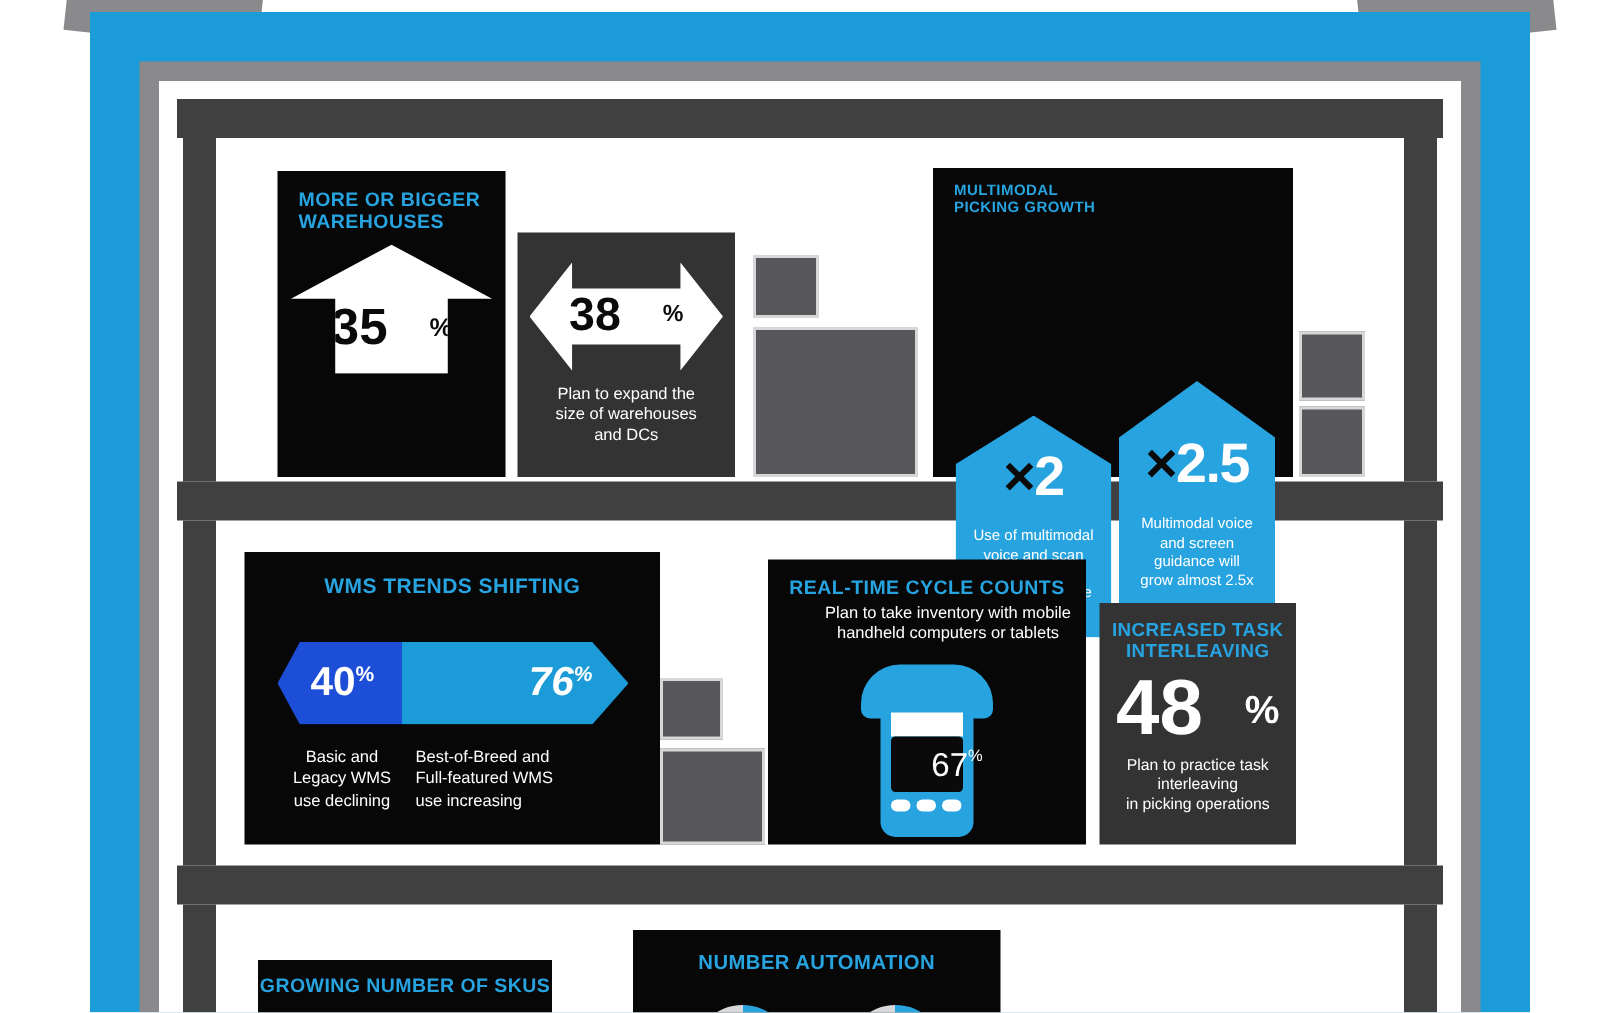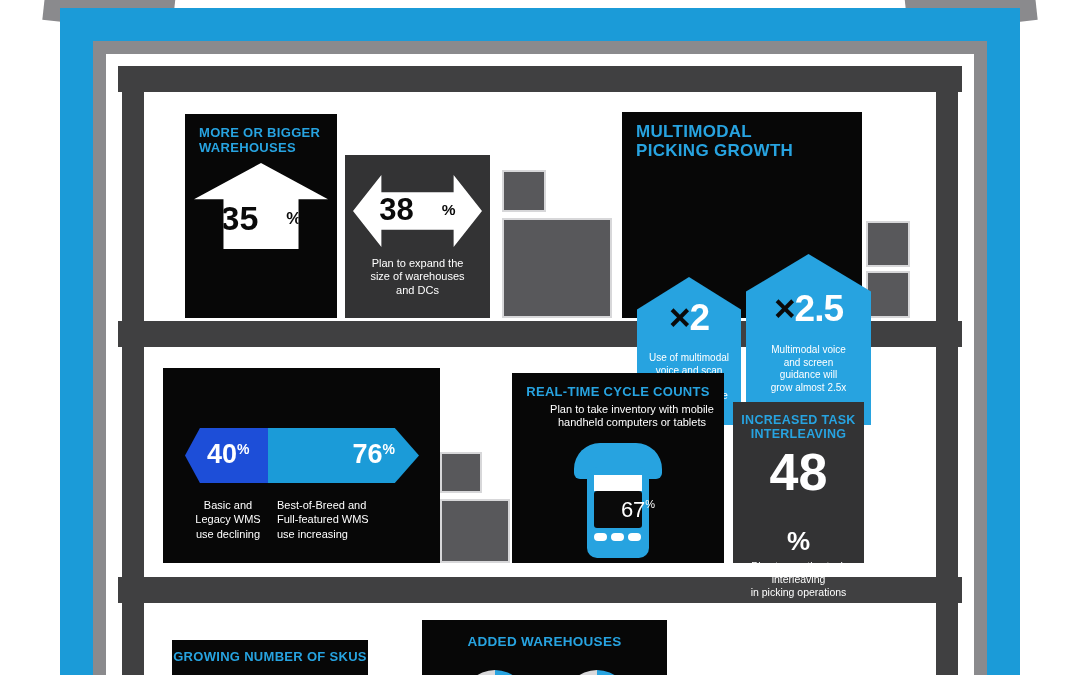--- a/index.html
+++ b/index.html
@@ -46,21 +46,21 @@
 
   .bigpct{font-weight:bold;color:#0a0a0a;line-height:1;display:inline-flex;align-items:center;gap:28px;}
   .bigpct .sup{font-size:.50em;line-height:1;margin-top:.08em;}
 
   .xnum{font-weight:bold;color:#ffffff;line-height:1;letter-spacing:-1px;}
   .xmark{color:#0a0a0a;font-weight:bold;}
 
   
   .bar-wrap{position:absolute;display:flex;}
   .bar-left{background:#1d4ed8;clip-path:polygon(18% 0%,100% 0%,100% 100%,18% 100%,0% 50%);text-align:right;}
-  .bar-right{background:#1b9bd8;clip-path:polygon(0% 0%,84% 0%,100% 50%,84% 100%,0% 100%);}
+  .bar-right{background:#1b9bd8;clip-path:polygon(0% 0%,84% 0%,100% 50%,84% 100%,0% 100%);font-style:italic;}
   .barnum{font-weight:bold;color:#fff;display:inline-flex;align-items:flex-start;line-height:1;}
   .barnum .sup{font-size:.52em;margin-top:.08em;}
 
   
   .dev-body{position:absolute;background:#27a3e0;border-radius:10px;}
   .dev-head{position:absolute;background:#27a3e0;border-radius:26px 26px 6px 6px;}
   .dev-white{position:absolute;background:#ffffff;}
   .dev-screen{position:absolute;background:#0a0a0a;border-radius:3px;display:flex;align-items:center;justify-content:center;}
   .dev-key{position:absolute;background:#ffffff;border-radius:5px;}
   .scrnum{font-weight:normal;color:#fff;display:inline-flex;align-items:flex-start;line-height:1;margin-left:40px;}
@@ -121,57 +121,58 @@
       <div>and DCs</div>
     </div>
   </div>
 
   <div class="box" style="left:502px;top:170px;width:44px;height:42px;"></div>
   <div class="box" style="left:502px;top:218px;width:110px;height:100px;"></div>
   <div class="box" style="left:866px;top:221px;width:44px;height:46px;"></div>
   <div class="box" style="left:866px;top:271px;width:44px;height:47px;"></div>
 
   <div class="panel black" style="left:622px;top:112px;width:240px;height:206px;">
-    <div class="ptitle" style="font-size:17px;text-align:left;padding:10px 0 0 14px;">
+    <div class="ptitle" style="font-size:10px;text-align:left;padding:10px 0 0 14px;">
       <div>MULTIMODAL</div>
       <div>PICKING GROWTH</div>
     </div>
 
     <div style="position:absolute;left:14px;top:167px;width:104px;height:0;"></div>
 
     <div class="pent" style="position:absolute;left:15px;top:165px;width:104px;height:148px;">
       <div style="position:absolute;left:0;right:0;top:22px;text-align:center;">
         <span class="xnum" style="font-size:37px;">
           <span class="xmark">×</span><span>2</span>
         </span>
       </div>
       <div style="position:absolute;left:4px;right:4px;top:75px;font-size:10px;line-height:1.25;color:#fff;text-align:center;">
         <div>Use of multimodal</div>
         <div>voice and scan</div>
         <div>response will</div>
         <div>more than double</div>
       </div>
     </div>
 
-    <div class="pent" style="position:absolute;left:124px;top:142px;width:125px;height:171px;">
+    <div class="pent" style="position:absolute;left:124px;top:142px;width:104px;height:171px;">
       <div style="position:absolute;left:0;right:0;top:36px;text-align:center;">
         <span class="xnum" style="font-size:37px;">
           <span class="xmark">×</span><span>2.5</span>
         </span>
       </div>
       <div style="position:absolute;left:4px;right:4px;top:90px;font-size:10px;line-height:1.25;color:#fff;text-align:center;">
         <div>Multimodal voice</div>
         <div>and screen</div>
         <div>guidance will</div>
         <div>grow almost 2.5x</div>
       </div>
     </div>
   </div>
 
   <div class="panel black" style="left:163px;top:368px;width:277px;height:195px;">
+    <div class="ptitle" style="font-size:14px;padding-top:15px;">WMS TRENDS SHIFTING</div>
 
     <div class="bar-wrap" style="left:22px;top:60px;width:234px;height:55px;">
       <div class="bar-left" style="width:83px;height:55px;position:relative;">
         <span class="barnum" style="position:absolute;left:22px;top:13px;font-size:27px;">
             <span>40</span>
             <span class="sup">%</span>
           </span>
       </div>
       <div class="bar-right" style="width:151px;height:55px;position:relative;">
         <span class="barnum" style="position:absolute;right:24px;top:13px;font-size:27px;">
@@ -218,35 +219,35 @@
       <div class="dev-key" style="left:54px;top:90px;width:13px;height:8px;"></div>
     </div>
   </div>
 
   <div class="panel dark" style="left:733px;top:402px;width:131px;height:161px;">
     <div class="ptitle" style="font-size:12.5px;padding-top:11px;">
       <div>INCREASED TASK</div>
       <div>INTERLEAVING</div>
     </div>
     <div style="margin-top:5px;">
-      <span class="bigpct" style="font-size:52px;color:#ffffff;flex-direction:column;">
+      <span class="bigpct" style="font-size:52px;color:#ffffff;">
           <span>48</span>
           <span class="sup">%</span>
         </span>
     </div>
     <div class="psub" style="font-size:10.5px;margin-top:6px;padding:0 4px;">
       <div>Plan to practice task interleaving</div>
       <div>in picking operations</div>
     </div>
   </div>
 
   <div class="panel black" style="left:172px;top:640px;width:196px;height:60px;">
     <div class="ptitle" style="font-size:13px;padding-top:10px;">GROWING NUMBER OF SKUS</div>
 
   </div>
 
   <div class="panel black" style="left:422px;top:620px;width:245px;height:80px;">
-    <div class="ptitle" style="font-size:13.5px;padding-top:14px;">ADDED WAREHOUSES</div>
+    <div class="ptitle" style="font-size:13.5px;padding-top:14px;">NUMBER AUTOMATION</div>
     <div class="pie" style="left:40px;top:50px;width:66px;height:66px;background:conic-gradient(#27a3e0 0deg 92deg,#d9d9db 92deg 360deg);"></div>
     <div class="pie" style="left:142px;top:50px;width:66px;height:66px;background:conic-gradient(#27a3e0 0deg 78deg,#d9d9db 78deg 360deg);"></div>
   </div>
 
 </div>
 
 </body></html>

